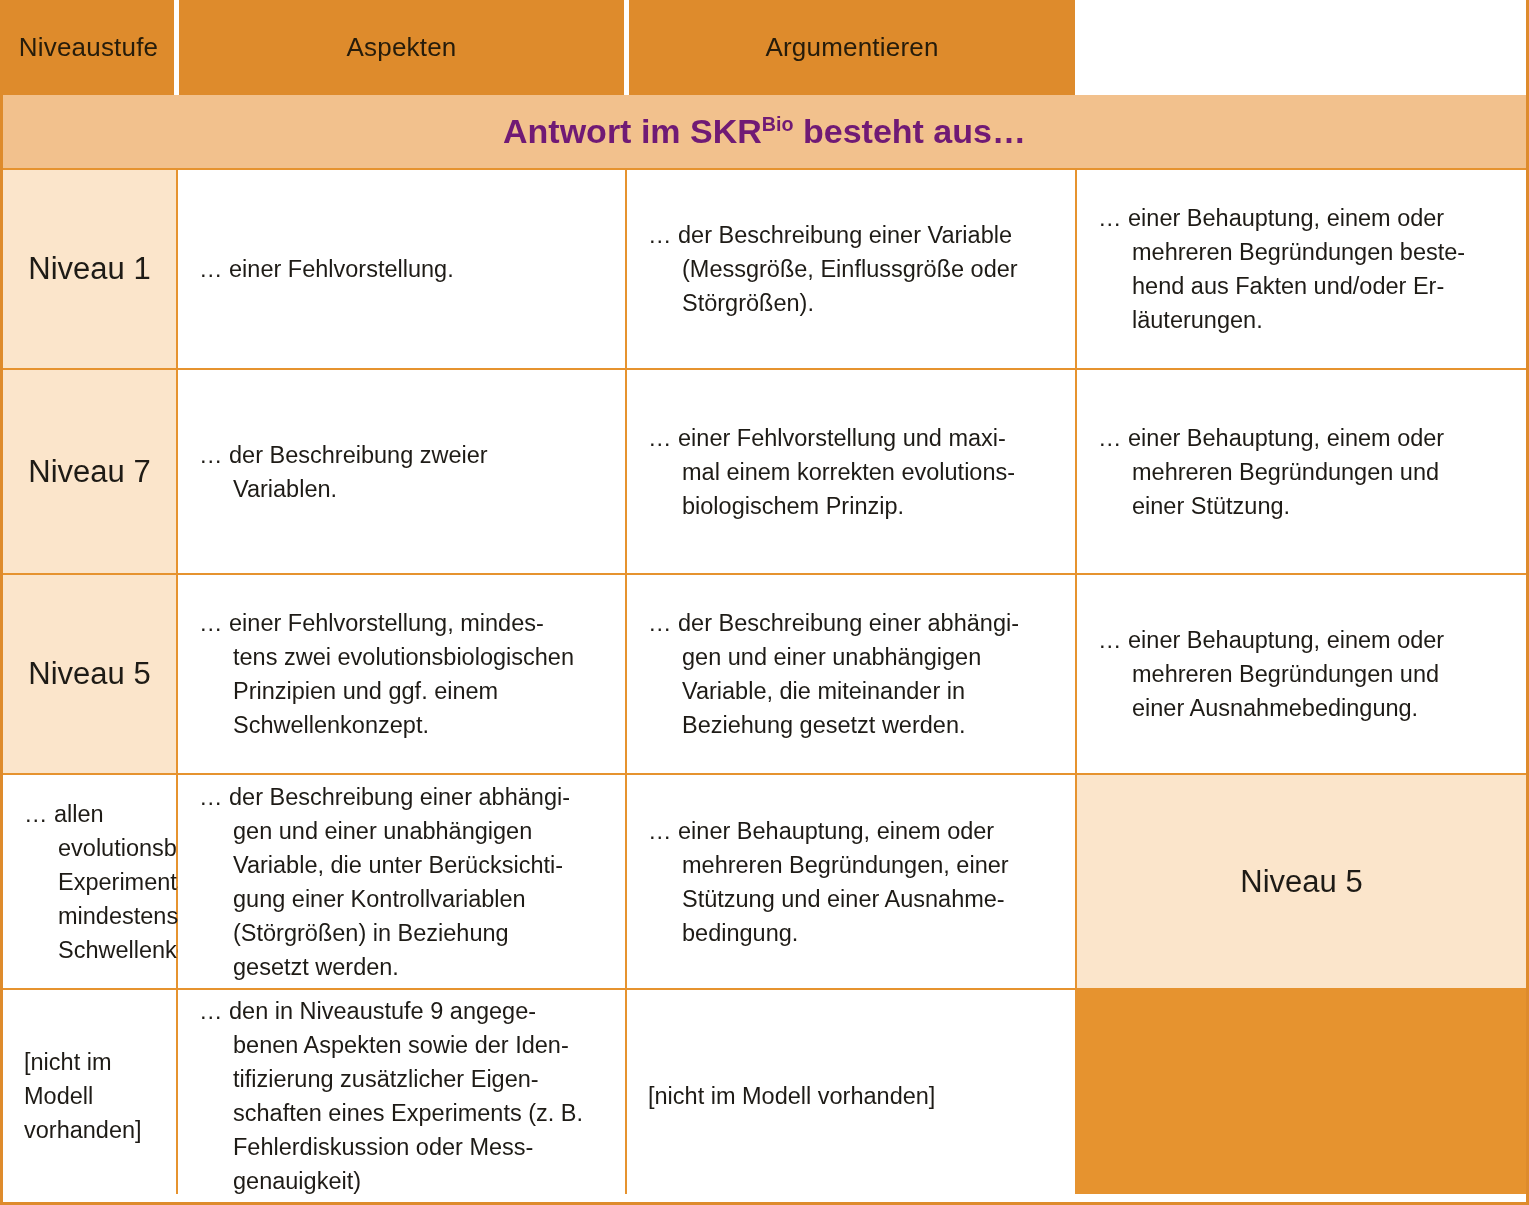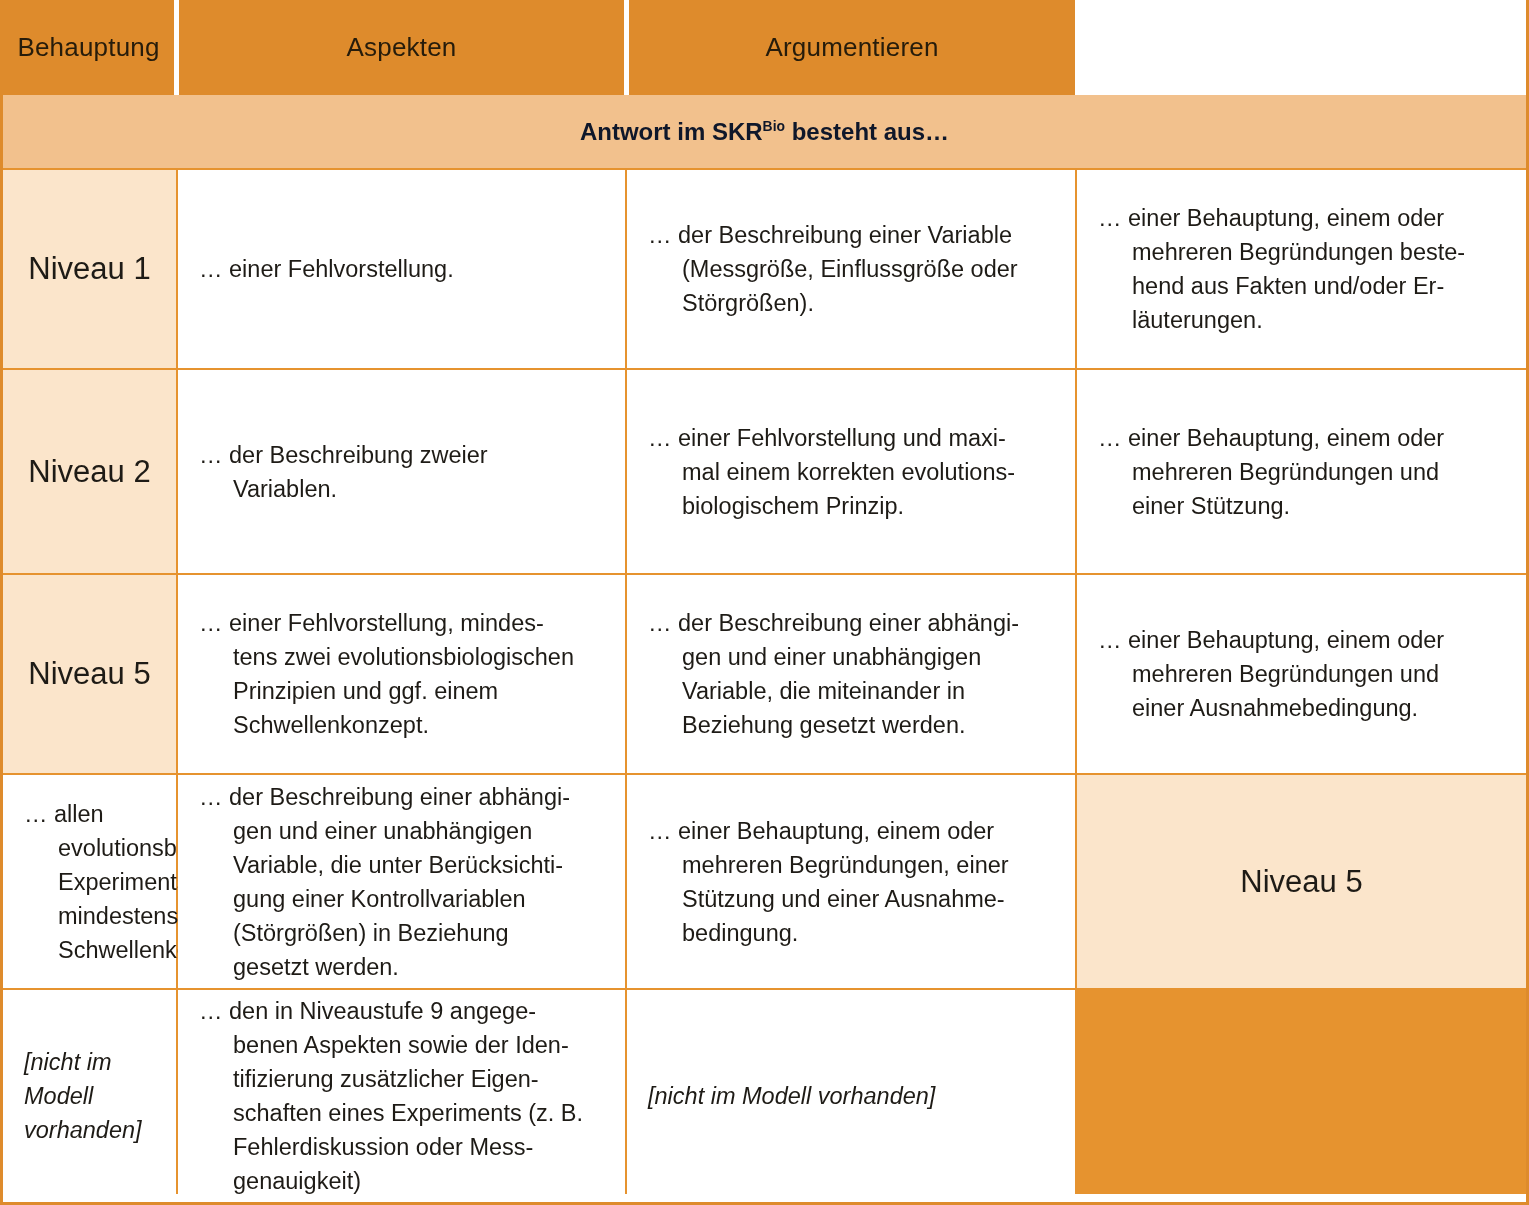--- a/index.html
+++ b/index.html
@@ -45,22 +45,22 @@
     letter-spacing: 0.2px;
   }
   
   .subheader {
     height: 73px;
     background: var(--subheader-bg);
     border-bottom: 2px solid var(--line);
     display: flex;
     align-items: center;
     justify-content: center;
-    color: #0f172a;
-    font-size: 24px;
+    color: #701a75;
+    font-size: 34px;
     font-weight: bold;
   }
   .subheader sup {
     font-size: 0.58em;
     font-weight: bold;
     vertical-align: super;
     line-height: 0;
   }
   
   .body {
@@ -87,32 +87,31 @@
     padding: 10px 14px 10px 21px;
   }
   .txt {
     font-size: 23.5px;
     line-height: 34px;
     white-space: pre-line;
     padding-left: 34px;
     text-indent: -34px;
   }
   .txt.italic {
-    font-style: italic;
     padding-left: 0;
     text-indent: 0;
   }
 </style>
 </head>
 <body>
 
 <div class="table">
 
   <div class="header">
-    <div class="hcell">Behauptung</div>
+    <div class="hcell">Niveaustufe</div>
     <div class="hcell">Aspekten</div>
     <div class="hcell">Argumentieren</div>
   </div>
 
   <div class="subheader">
     <span><span>Antwort im SKR</span><sup>Bio</sup><span> besteht aus…</span></span>
   </div>
 
   <div class="body">
 
@@ -125,21 +124,21 @@
 (Messgröße, Einflussgröße oder
 Störgrößen).</div>
       </div>
     <div class="cell content">
         <div class="txt">… einer Behauptung, einem oder
 mehreren Begründungen beste-
 hend aus Fakten und/oder Er-
 läuterungen.</div>
       </div>
 
-    <div class="cell level">Niveau 2</div>
+    <div class="cell level">Niveau 7</div>
     <div class="cell content">
         <div class="txt">… der Beschreibung zweier
 Variablen.</div>
       </div>
     <div class="cell content">
         <div class="txt">… einer Fehlvorstellung und maxi-
 mal einem korrekten evolutions-
 biologischem Prinzip.</div>
       </div>
     <div class="cell content">

